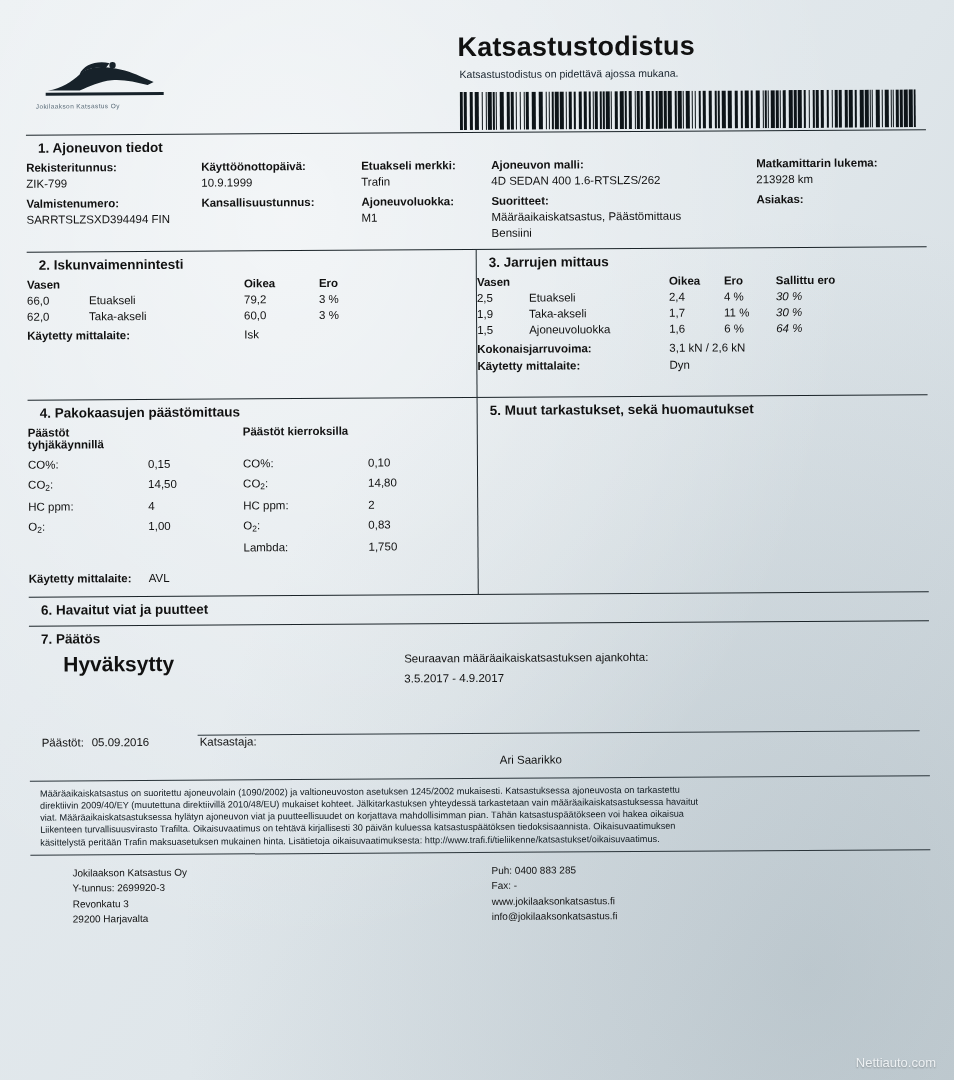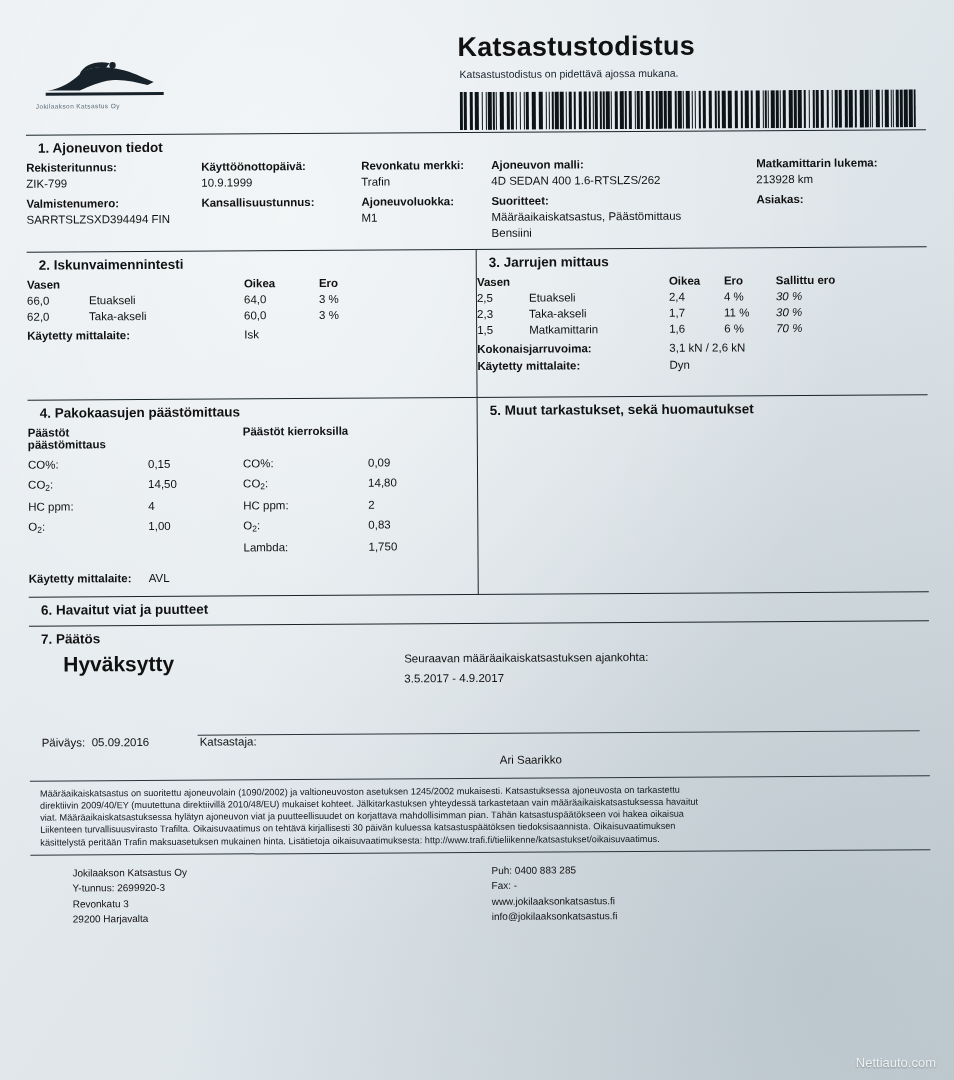--- a/index.html
+++ b/index.html
@@ -108,21 +108,21 @@
 
     <div class="rule"></div>
 
     <div>
       <div class="sec-title">1. Ajoneuvon tiedot</div>
       <table class="data pad" style="width:100%;table-layout:fixed;">
         <tbody>
             <tr>
           <td style="width:175px" class="lbl">Rekisteritunnus:</td>
           <td style="width:160px" class="lbl">Käyttöönottopäivä:</td>
-          <td style="width:130px" class="lbl">Revonkatu merkki:</td>
+          <td style="width:130px" class="lbl">Etuakseli merkki:</td>
           <td style="width:265px" class="lbl">Ajoneuvon malli:</td>
           <td class="lbl">Matkamittarin lukema:</td>
         </tr>
         <tr>
           <td class="val">ZIK-799</td>
           <td class="val">10.9.1999</td>
           <td class="val">Trafin</td>
           <td class="val">4D SEDAN 400 1.6-RTSLZS/262</td>
           <td class="val">213928 km</td>
         </tr>
@@ -160,21 +160,21 @@
           <tbody>
               <tr>
             <td style="width:62px" class="lbl">Vasen</td>
             <td style="width:155px"></td>
             <td style="width:75px" class="lbl">Oikea</td>
             <td class="lbl">Ero</td>
           </tr>
           <tr>
             <td>66,0</td>
             <td>Etuakseli</td>
-            <td>64,0</td>
+            <td>79,2</td>
             <td>3 %</td>
           </tr>
           <tr>
             <td>62,0</td>
             <td>Taka-akseli</td>
             <td>60,0</td>
             <td>3 %</td>
           </tr>
           <tr>
             <td colspan="2" class="lbl" style="padding-top:5px">Käytetty mittalaite:</td>
@@ -197,32 +197,32 @@
             <td class="lbl">Sallittu ero</td>
           </tr>
           <tr>
             <td>2,5</td>
             <td>Etuakseli</td>
             <td>2,4</td>
             <td>4 %</td>
             <td class="ital">30 %</td>
           </tr>
           <tr>
-            <td>2,3</td>
+            <td>1,9</td>
             <td>Taka-akseli</td>
             <td>1,7</td>
             <td>11 %</td>
             <td class="ital">30 %</td>
           </tr>
           <tr>
             <td>1,5</td>
-            <td>Matkamittarin</td>
+            <td>Ajoneuvoluokka</td>
             <td>1,6</td>
             <td>6 %</td>
-            <td class="ital">70 %</td>
+            <td class="ital">64 %</td>
           </tr>
           <tr>
             <td colspan="2" class="lbl" style="padding-top:5px">Kokonaisjarruvoima:</td>
             <td colspan="3" style="padding-top:5px">3,1 kN / 2,6 kN</td>
           </tr>
           <tr>
             <td colspan="2" class="lbl" style="padding-top:3px">Käytetty mittalaite:</td>
             <td colspan="3" style="padding-top:3px">Dyn</td>
           </tr>
         </tbody>
@@ -231,30 +231,30 @@
     </div>
 
     <div class="rule"></div>
 
     <div class="grid2">
       <div class="col-l">
         <div class="sec-title">4. Pakokaasujen päästömittaus</div>
         <table class="data pad" style="width:100%;table-layout:fixed;">
           <tbody>
               <tr>
-            <td style="width:120px" class="lbl">Päästöt päästömittaus</td>
+            <td style="width:120px" class="lbl">Päästöt tyhjäkäynnillä</td>
             <td style="width:95px"></td>
             <td style="width:125px" class="lbl">Päästöt kierroksilla</td>
             <td></td>
           </tr>
           <tr>
             <td style="padding-top:6px">CO%:</td>
             <td style="padding-top:6px">0,15</td>
             <td style="padding-top:6px">CO%:</td>
-            <td style="padding-top:6px">0,09</td>
+            <td style="padding-top:6px">0,10</td>
           </tr>
           <tr>
             <td style="padding-top:6px">CO<span class="sub">2</span>:</td>
             <td style="padding-top:6px">14,50</td>
             <td style="padding-top:6px">CO<span class="sub">2</span>:</td>
             <td style="padding-top:6px">14,80</td>
           </tr>
           <tr>
             <td style="padding-top:6px">HC ppm:</td>
             <td style="padding-top:6px">4</td>
@@ -300,21 +300,21 @@
     <div class="rule"></div>
 
     <div style="position:relative;height:96px;">
       <div class="sec-title">7. Päätös</div>
       <div class="big" style="margin-left:34px;margin-top:2px;">Hyväksytty</div>
       <div style="position:absolute;left:375px;top:28px;font-size:11.5px">Seuraavan määräaikaiskatsastuksen ajankohta:</div>
       <div style="position:absolute;left:375px;top:48px;font-size:11.5px">3.5.2017 - 4.9.2017</div>
     </div>
 
     <div style="position:relative;height:58px;">
-      <div style="position:absolute;left:12px;top:14px;font-size:11.5px">Päiväys:</div>
+      <div style="position:absolute;left:12px;top:14px;font-size:11.5px">Päästöt:</div>
       <div style="position:absolute;left:62px;top:14px;font-size:11.5px">05.09.2016</div>
       <div style="position:absolute;left:170px;top:14px;font-size:11.5px">Katsastaja:</div>
       <div class="sigline" style="position:absolute;left:168px;top:12px;width:722px;height:1px"></div>
       <div style="position:absolute;left:470px;top:34px;font-size:11.5px">Ari Saarikko</div>
     </div>
 
     <div class="rule-thin"></div>
 
     <div class="fineprint" style="padding:6px 10px 6px 10px;">
       <div>Määräaikaiskatsastus on suoritettu ajoneuvolain (1090/2002) ja valtioneuvoston asetuksen 1245/2002 mukaisesti. Katsastuksessa ajoneuvosta on tarkastettu</div>

